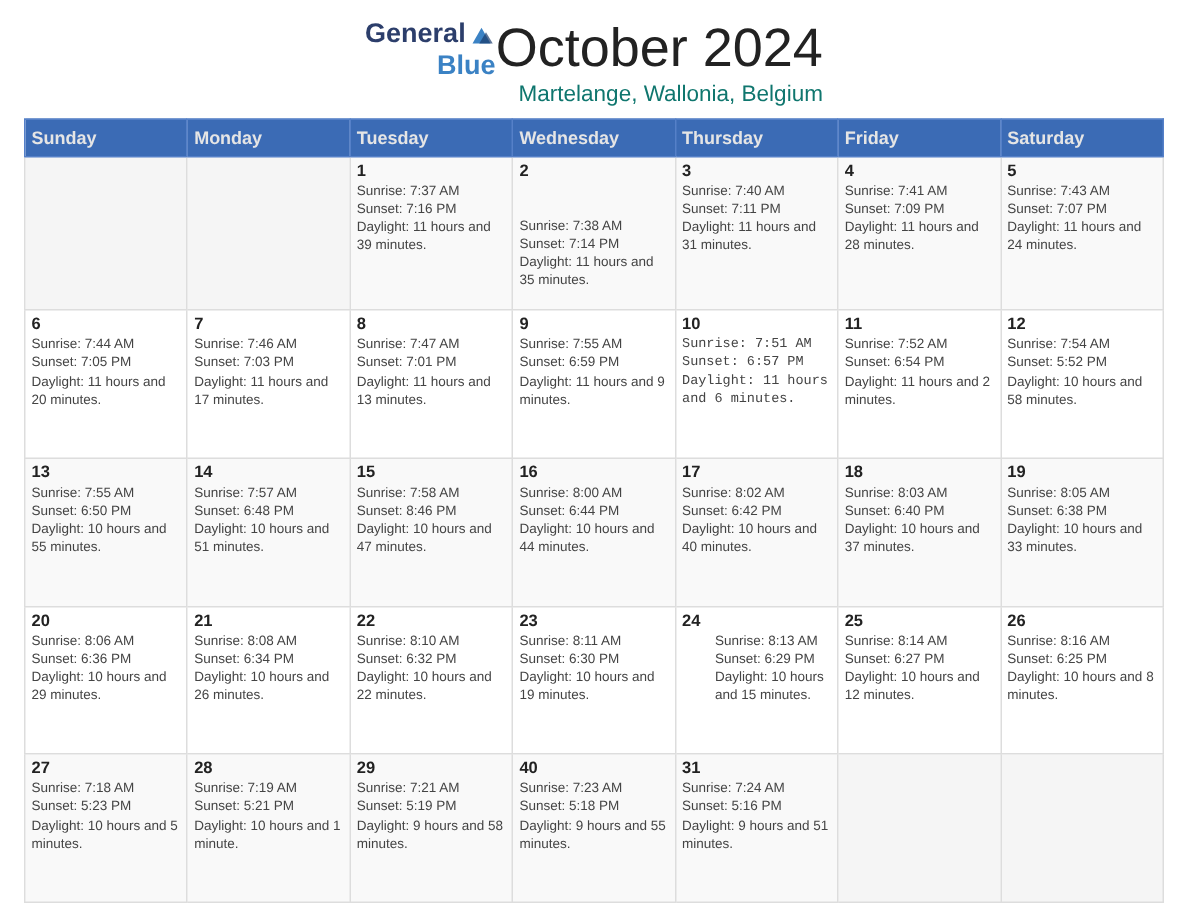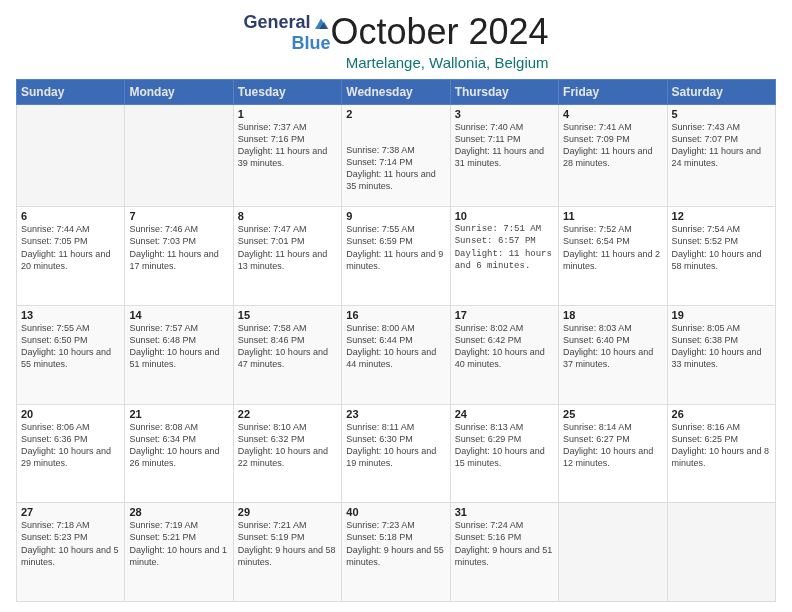--- a/index.html
+++ b/index.html
@@ -278,21 +278,21 @@
 Daylight: 10 hours and 22 minutes.</div>
           </td>
           <td>
             <span class="day-number">23</span>
             <div class="day-info" style="white-space: pre-wrap;">Sunrise: 8:11 AM
 Sunset: 6:30 PM
 Daylight: 10 hours and 19 minutes.</div>
           </td>
           <td>
             <span class="day-number">24</span>
-            <div class="day-info" style="white-space: pre-wrap;">Sunrise: 8:13 AM
+            <div class="day-info" style="white-space: pre-wrap; margin-left: 22px;">Sunrise: 8:13 AM
 Sunset: 6:29 PM
 Daylight: 10 hours and 15 minutes.</div>
           </td>
           <td>
             <span class="day-number">25</span>
             <div class="day-info" style="white-space: pre-wrap;">Sunrise: 8:14 AM
 Sunset: 6:27 PM
 Daylight: 10 hours and 12 minutes.</div>
           </td>
           <td>

